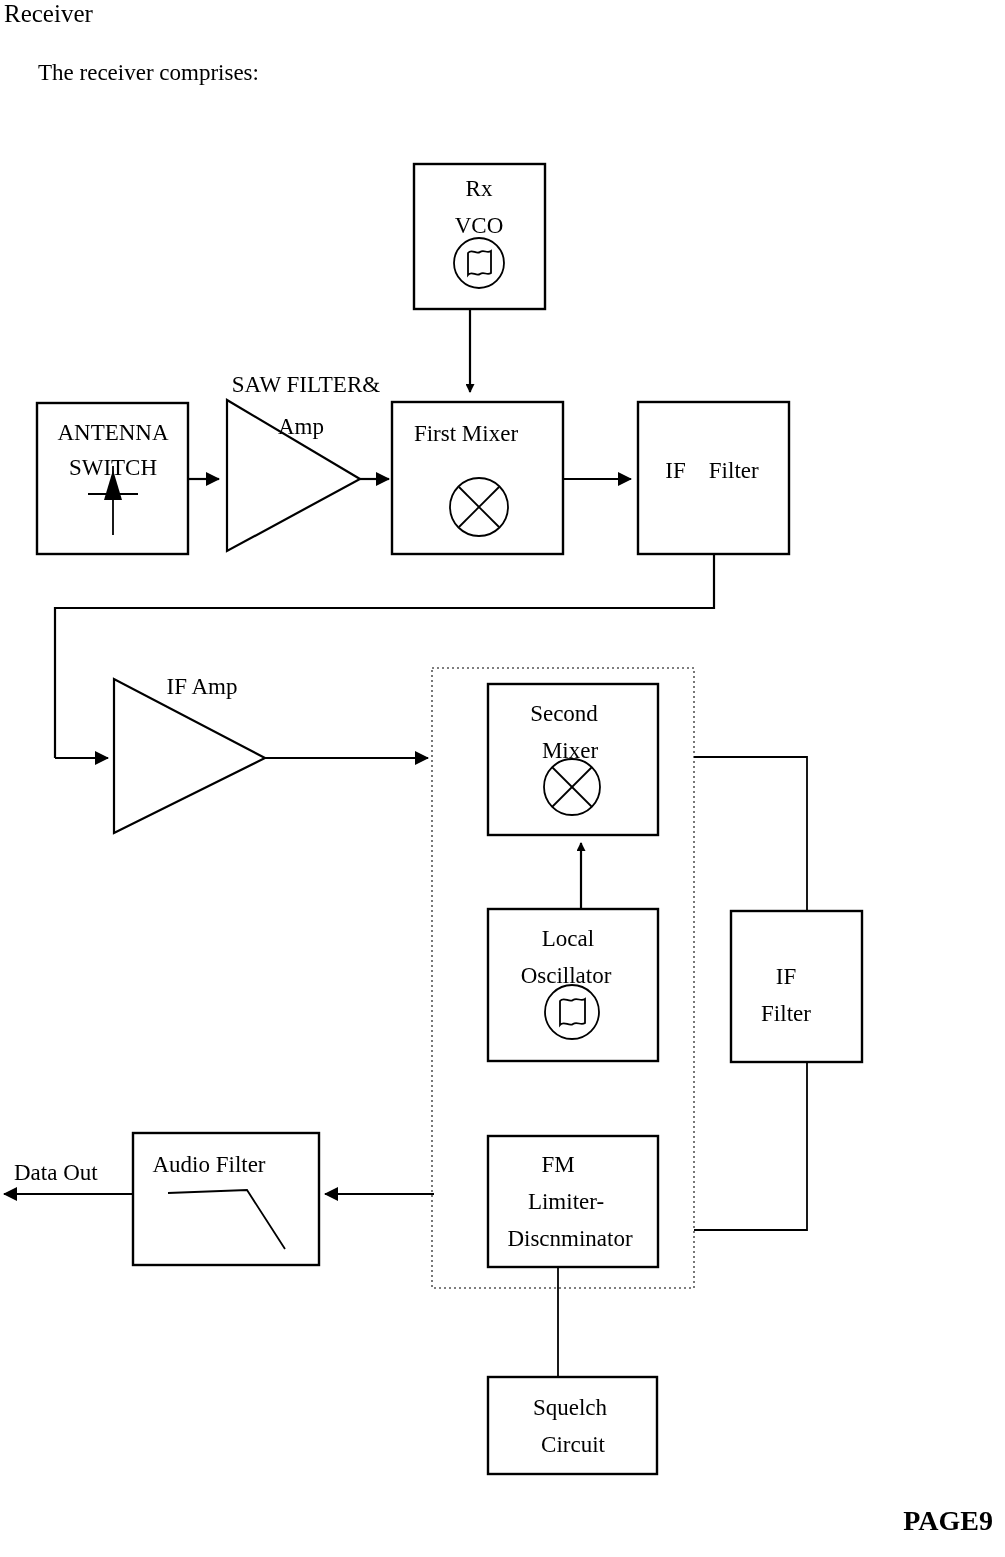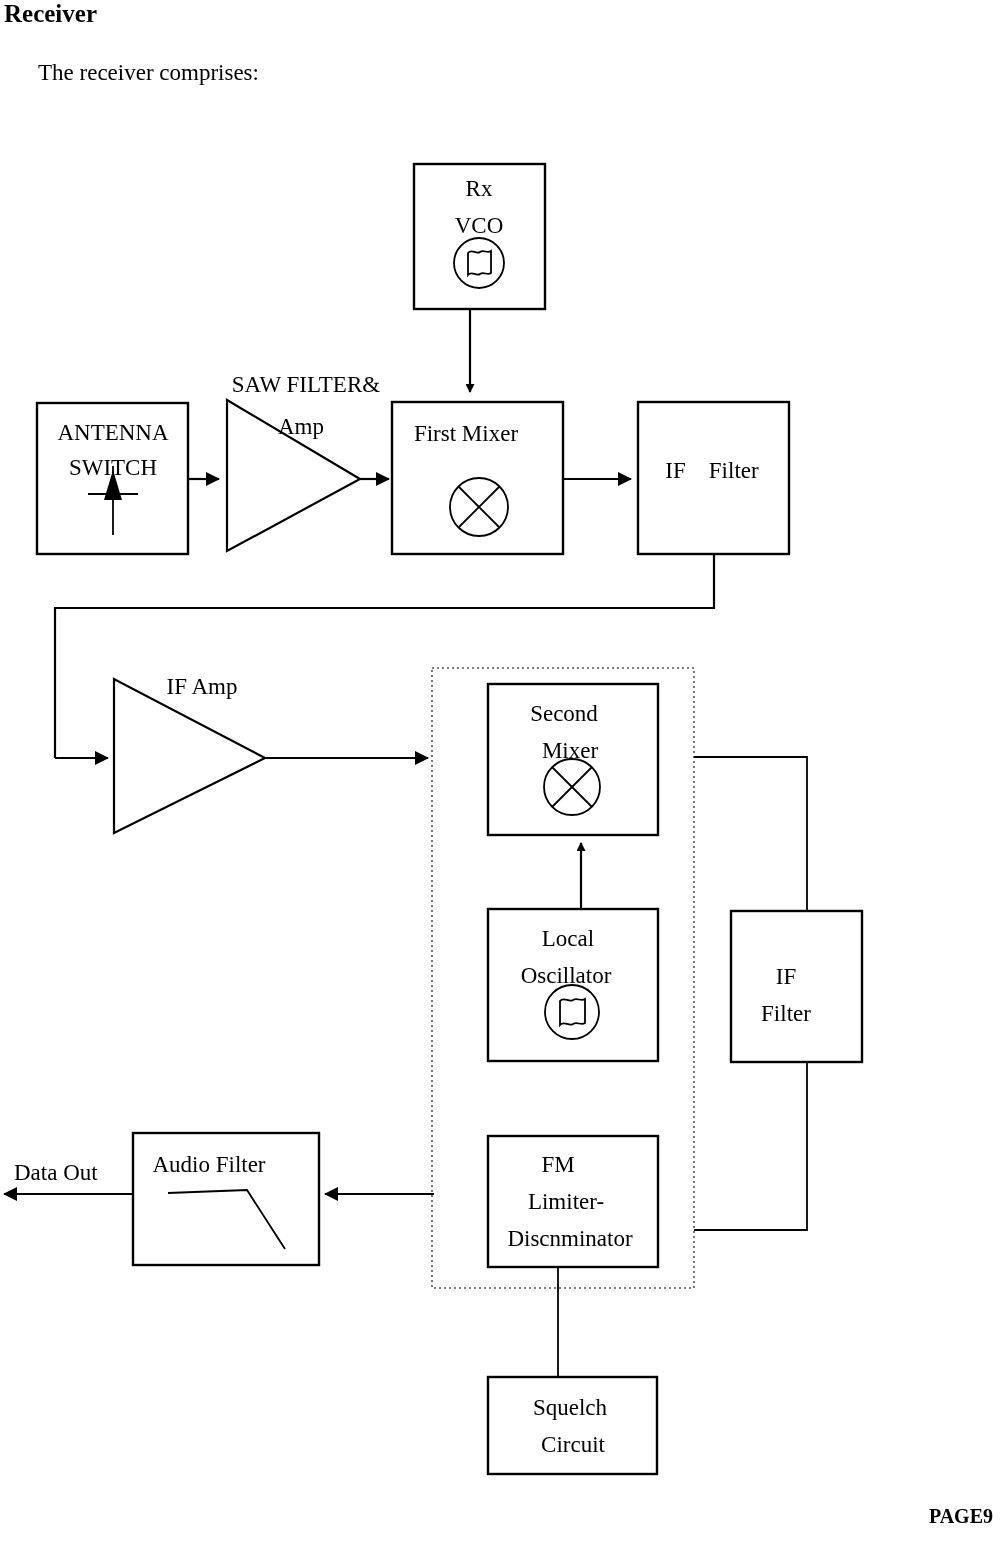--- a/index.html
+++ b/index.html
@@ -18,35 +18,35 @@
   #page {
     position: relative;
     width: 1005px;
     height: 1557px;
   }
   .heading {
     position: absolute;
     left: 4px;
     top: 0px;
     font-size: 25px;
-    font-weight: bold;
+    font-weight: normal;
     letter-spacing: 0px;
   }
   .subtext {
     position: absolute;
     left: 38px;
     top: 36px;
     font-size: 23px;
     margin-top: 24px;
   }
   .footer {
     position: absolute;
     right: 12px;
     top: 1505px;
-    font-size: 20px;
+    font-size: 28px;
     font-weight: bold;
   }
   svg.diagram {
     position: absolute;
     left: 0;
     top: 0;
     width: 1005px;
     height: 1557px;
   }
   svg text {

